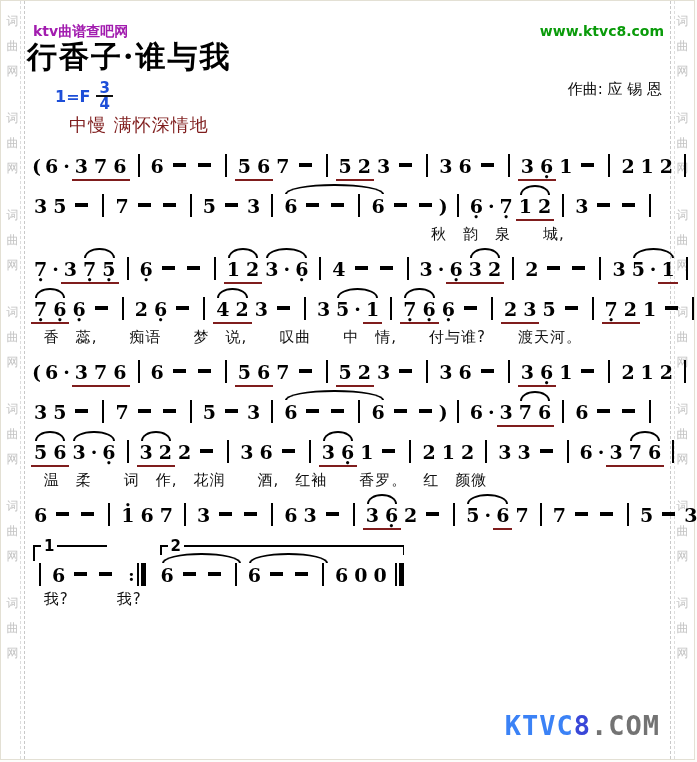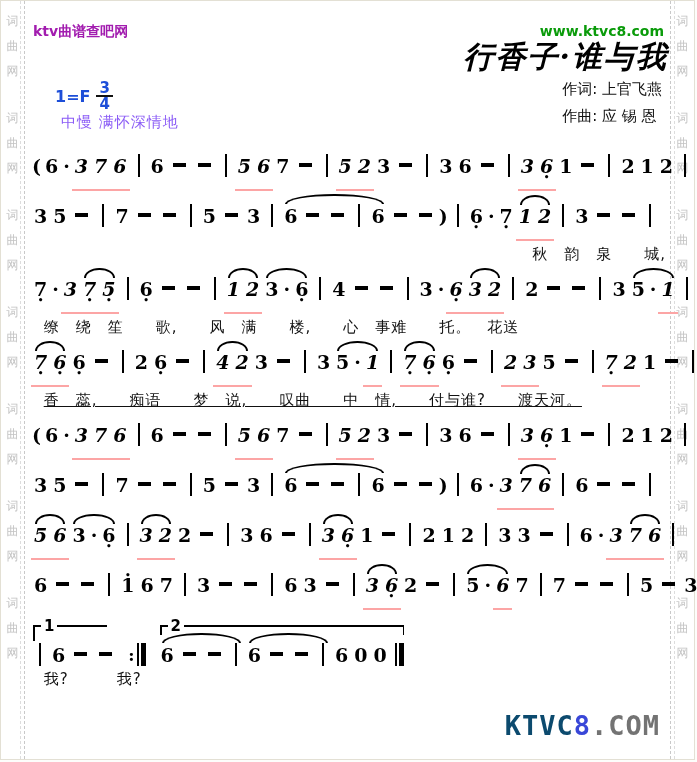--- a/index.html
+++ b/index.html
@@ -13,57 +13,57 @@
   .rail.right{right:0;border-left:1px dashed #c9c9c9;}
   .rail.right::after{content:"";position:absolute;left:3px;top:0;bottom:0;border-left:1px dashed #dddddd;}
   .side-group{display:flex;flex-direction:column;margin-bottom:22px;}
   .side-char{color:#c3c3c3;font-size:12px;line-height:25px;text-align:center;}
 
   .inner{position:absolute;left:26px;right:26px;top:0;bottom:0;}
 
   
   .site-left{position:absolute;left:6px;top:22px;color:#a21caf;font-size:14px;font-weight:bold;}
   .site-right{position:absolute;right:4px;top:22px;color:#0a9b0a;font-size:14px;font-weight:bold;}
-  .title{position:absolute;left:0;right:0;top:36px;text-align:right;font-size:30px;font-weight:bold;color:#000;font-family:"DejaVu Serif",serif;letter-spacing:2px;font-style:italic;}
+  .title{position:absolute;left:0;right:0;top:36px;text-align:left;font-size:30px;font-weight:bold;color:#000;font-family:"DejaVu Serif",serif;letter-spacing:2px;}
   .keyline{position:absolute;left:28px;top:80px;font-size:16px;font-weight:bold;color:#1d4ed8;display:flex;align-items:center;}
   .frac{display:inline-block;text-align:center;margin-left:6px;font-size:15px;line-height:14px;font-weight:bold;}
   .frac .num{display:block;border-bottom:2px solid #111;padding:0 3px;}
   .frac .den{display:block;padding:0 3px;}
-  .tempo{position:absolute;left:34px;top:112px;font-size:15px;color:#8b5cf6;letter-spacing:1px;}
+  .tempo{position:absolute;left:42px;top:112px;font-size:18px;color:#7f1d1d;letter-spacing:1px;}
   .credits{position:absolute;right:6px;top:75px;text-align:left;font-size:15px;color:#111;line-height:27px;}
 
   
   .score{position:absolute;left:4px;right:2px;top:140px;}
   .score-line{padding-top:13px;white-space:nowrap;}
   .note{display:inline-block;position:relative;font-family:"DejaVu Serif",serif;font-weight:bold;font-size:19px;line-height:22px;padding:0 3px;color:#000;}
   .note.lo::after{content:"•";position:absolute;left:50%;transform:translateX(-50%);bottom:-11px;font-size:9px;}
   .note.hi::before{content:"•";position:absolute;left:50%;transform:translateX(-50%);top:-10px;font-size:9px;}
   .aug{display:inline-block;font-family:"DejaVu Serif",serif;font-weight:bold;font-size:19px;padding:0 2px;}
   .dash{display:inline-block;width:13px;height:4px;background:#000;margin:0 6px;vertical-align:6px;}
   .bar{display:inline-block;width:2px;height:23px;background:#000;margin:0 8px;vertical-align:-4px;}
   .paren{display:inline-block;font-family:"DejaVu Serif",serif;font-weight:bold;font-size:19px;padding:0 1px;}
   .grp{display:inline-block;position:relative;}
-  .grp.u{border-bottom:2px solid #fca5a5;padding-bottom:12px;font-style:italic;}
+  .grp.u{border-bottom:2px solid #7f1d1d;padding-bottom:2px;}
   .grp.arc::before{content:"";position:absolute;left:4px;right:4px;top:-10px;height:8px;border:2px solid #000;border-bottom:none;border-radius:50% 50% 0 0 / 100% 100% 0 0;}
   .thickbar{display:inline-block;width:5px;height:23px;background:#000;margin:0 2px 0 1px;vertical-align:-4px;}
   .thinbar{display:inline-block;width:2px;height:23px;background:#000;margin:0 1px;vertical-align:-4px;}
   .rcolon{display:inline-block;font-family:"DejaVu Serif",serif;font-weight:bold;font-size:17px;vertical-align:1px;margin:0 1px 0 6px;}
   .endgrp{display:inline-block;margin-left:4px;}
   .lyrics{font-size:15px;color:#111;margin-top:4px;letter-spacing:1px;white-space:nowrap;}
 
   
   .volta{position:relative;display:inline-block;padding-top:20px;margin-right:10px;}
   .vbracket{position:absolute;top:2px;left:2px;height:14px;border-left:2px solid #000;border-top:2px solid #000;}
   .volta.v1 .vbracket{right:35%;}
   .volta.v2 .vbracket{right:2px;border-right:2px solid #000;border-right-width:1px;height:8px;}
   .vnum{position:absolute;top:-6px;left:10px;font-size:15px;font-weight:bold;background:#fff;padding:0 3px;}
 
   
   .watermark{position:absolute;right:8px;bottom:18px;font-family:"DejaVu Sans Mono",monospace;font-weight:bold;font-size:27px;letter-spacing:1px;}
-  .wm-1{color:#0c4a6e;margin-top:16px;}
+  .wm-1{color:#3b82f6;margin-top:16px;}
   .wm-2{color:#3947d8;}
   .wm-3{color:#737373;}
 </style>
 </head>
 <body>
 
 <div class="frame">
 
   <div class="rail left">
       <div class="side-group">
@@ -147,35 +147,34 @@
 
     <div class="keyline">
       <span>1=F</span>
       <span class="frac">
         <span class="num">3</span>
         <span class="den">4</span>
       </span>
     </div>
     <div class="tempo">中慢 满怀深情地</div>
     <div class="credits">
-      <div>作词: 上官飞燕</div>
       <div>作曲: 应 锡 恩</div>
     </div>
 
     <div class="score" id="score">
         <div class="score-line"><span class="paren">(</span><span class="note">6</span><span class="aug">·</span><span class="grp u"><span class="note">3</span><span class="note">7</span><span class="note">6</span></span><span class="bar"></span><span class="note">6</span><span class="dash"></span><span class="dash"></span><span class="bar"></span><span class="grp u"><span class="note">5</span><span class="note">6</span></span><span class="note">7</span><span class="dash"></span><span class="bar"></span><span class="grp u"><span class="note">5</span><span class="note">2</span></span><span class="note">3</span><span class="dash"></span><span class="bar"></span><span class="note">3</span><span class="note">6</span><span class="dash"></span><span class="bar"></span><span class="grp u"><span class="note">3</span><span class="note lo">6</span></span><span class="note">1</span><span class="dash"></span><span class="bar"></span><span class="note">2</span><span class="note">1</span><span class="note">2</span><span class="bar"></span></div>
         <div class="score-line"><span class="note">3</span><span class="note">5</span><span class="dash"></span><span class="bar"></span><span class="note">7</span><span class="dash"></span><span class="dash"></span><span class="bar"></span><span class="note">5</span><span class="dash"></span><span class="note">3</span><span class="bar"></span><span class="grp arc"><span class="note">6</span><span class="dash"></span><span class="dash"></span><span class="bar"></span><span class="note">6</span></span><span class="dash"></span><span class="dash"></span><span class="paren">)</span><span class="bar"></span><span class="note lo">6</span><span class="aug">·</span><span class="note lo">7</span><span class="grp u arc"><span class="note">1</span><span class="note">2</span></span><span class="bar"></span><span class="note">3</span><span class="dash"></span><span class="dash"></span><span class="bar"></span></div>
-        <div class="lyrics" style="margin-left: 63%; text-align: right;">秋　韵　泉　　城,</div>
+        <div class="lyrics" style="margin-left: 63%;">秋　韵　泉　　城,</div>
         <div class="score-line"><span class="note lo">7</span><span class="aug">·</span><span class="grp u"><span class="note">3</span><span class="grp arc"><span class="note lo">7</span><span class="note lo">5</span></span></span><span class="bar"></span><span class="note lo">6</span><span class="dash"></span><span class="dash"></span><span class="bar"></span><span class="grp u arc"><span class="note">1</span><span class="note">2</span></span><span class="grp arc"><span class="note">3</span><span class="aug">·</span><span class="note lo">6</span></span><span class="bar"></span><span class="note">4</span><span class="dash"></span><span class="dash"></span><span class="bar"></span><span class="note">3</span><span class="aug">·</span><span class="grp u"><span class="note lo">6</span><span class="grp arc"><span class="note">3</span><span class="note">2</span></span></span><span class="bar"></span><span class="note">2</span><span class="dash"></span><span class="dash"></span><span class="bar"></span><span class="note">3</span><span class="grp arc"><span class="note">5</span><span class="aug">·</span><span class="grp u"><span class="note">1</span></span></span><span class="bar"></span></div>
-        <div class="lyrics" style="margin-left: 2%;">缭　绕　笙　　歌,　　风　满　　楼,　　心　事难　　托。　花送</div>
         <div class="score-line"><span class="grp u arc"><span class="note lo">7</span><span class="note lo">6</span></span><span class="note lo">6</span><span class="dash"></span><span class="bar"></span><span class="note">2</span><span class="note lo">6</span><span class="dash"></span><span class="bar"></span><span class="grp u arc"><span class="note">4</span><span class="note">2</span></span><span class="note">3</span><span class="dash"></span><span class="bar"></span><span class="note">3</span><span class="grp arc"><span class="note">5</span><span class="aug">·</span><span class="grp u"><span class="note">1</span></span></span><span class="bar"></span><span class="grp u arc"><span class="note lo">7</span><span class="note lo">6</span></span><span class="note lo">6</span><span class="dash"></span><span class="bar"></span><span class="grp u"><span class="note">2</span><span class="note">3</span></span><span class="note">5</span><span class="dash"></span><span class="bar"></span><span class="grp u"><span class="note lo">7</span><span class="note">2</span></span><span class="note">1</span><span class="dash"></span><span class="bar"></span></div>
-        <div class="lyrics" style="margin-left: 2%; text-decoration: underline;">香　蕊,　　痴语　　梦　说,　　叹曲　　中　情,　　付与谁?　　渡天河。</div>
+        <div class="lyrics" style="margin-left: 2%;">香　蕊,　　痴语　　梦　说,　　叹曲　　中　情,　　付与谁?　　渡天河。</div>
         <div class="score-line"><span class="paren">(</span><span class="note">6</span><span class="aug">·</span><span class="grp u"><span class="note">3</span><span class="note">7</span><span class="note">6</span></span><span class="bar"></span><span class="note">6</span><span class="dash"></span><span class="dash"></span><span class="bar"></span><span class="grp u"><span class="note">5</span><span class="note">6</span></span><span class="note">7</span><span class="dash"></span><span class="bar"></span><span class="grp u"><span class="note">5</span><span class="note">2</span></span><span class="note">3</span><span class="dash"></span><span class="bar"></span><span class="note">3</span><span class="note">6</span><span class="dash"></span><span class="bar"></span><span class="grp u"><span class="note">3</span><span class="note lo">6</span></span><span class="note">1</span><span class="dash"></span><span class="bar"></span><span class="note">2</span><span class="note">1</span><span class="note">2</span><span class="bar"></span></div>
         <div class="score-line"><span class="note">3</span><span class="note">5</span><span class="dash"></span><span class="bar"></span><span class="note">7</span><span class="dash"></span><span class="dash"></span><span class="bar"></span><span class="note">5</span><span class="dash"></span><span class="note">3</span><span class="bar"></span><span class="grp arc"><span class="note">6</span><span class="dash"></span><span class="dash"></span><span class="bar"></span><span class="note">6</span></span><span class="dash"></span><span class="dash"></span><span class="paren">)</span><span class="bar"></span><span class="note">6</span><span class="aug">·</span><span class="grp u"><span class="note">3</span><span class="grp arc"><span class="note">7</span><span class="note">6</span></span></span><span class="bar"></span><span class="note">6</span><span class="dash"></span><span class="dash"></span><span class="bar"></span></div>
         <div class="score-line"><span class="grp u arc"><span class="note">5</span><span class="note">6</span></span><span class="grp arc"><span class="note">3</span><span class="aug">·</span><span class="note lo">6</span></span><span class="bar"></span><span class="grp u arc"><span class="note">3</span><span class="note">2</span></span><span class="note">2</span><span class="dash"></span><span class="bar"></span><span class="note">3</span><span class="note">6</span><span class="dash"></span><span class="bar"></span><span class="grp u arc"><span class="note">3</span><span class="note lo">6</span></span><span class="note">1</span><span class="dash"></span><span class="bar"></span><span class="note">2</span><span class="note">1</span><span class="note">2</span><span class="bar"></span><span class="note">3</span><span class="note">3</span><span class="dash"></span><span class="bar"></span><span class="note">6</span><span class="aug">·</span><span class="grp u"><span class="note">3</span><span class="grp arc"><span class="note">7</span><span class="note">6</span></span></span><span class="bar"></span></div>
+        <div class="lyrics" style="margin-left: 2%;">温　柔　　词　作,　花润　　酒,　红袖　　香罗。　红　颜微</div>
         <div class="score-line"><span class="note">6</span><span class="dash"></span><span class="dash"></span><span class="bar"></span><span class="note hi">1</span><span class="note">6</span><span class="note">7</span><span class="bar"></span><span class="note">3</span><span class="dash"></span><span class="dash"></span><span class="bar"></span><span class="note">6</span><span class="note">3</span><span class="dash"></span><span class="bar"></span><span class="grp u arc"><span class="note">3</span><span class="note lo">6</span></span><span class="note">2</span><span class="dash"></span><span class="bar"></span><span class="grp arc"><span class="note">5</span><span class="aug">·</span><span class="grp u"><span class="note">6</span></span></span><span class="note">7</span><span class="bar"></span><span class="note">7</span><span class="dash"></span><span class="dash"></span><span class="bar"></span><span class="note">5</span><span class="dash"></span><span class="note">3</span></div>
         <div class="score-line"><span class="volta v1"><span class="vbracket"></span><span class="vnum">1</span><span class="bar"></span><span class="note">6</span><span class="dash"></span><span class="dash"></span><span class="endgrp"><span class="rcolon">:</span><span class="thinbar"></span><span class="thickbar"></span></span></span><span class="volta v2"><span class="vbracket"></span><span class="vnum">2</span><span class="grp arc"><span class="note">6</span><span class="dash"></span><span class="dash"></span><span class="bar"></span></span><span class="grp arc"><span class="note">6</span><span class="dash"></span><span class="dash"></span><span class="bar"></span></span><span class="note">6</span><span class="note">0</span><span class="note">0</span><span class="endgrp"><span class="thinbar"></span><span class="thickbar"></span></span></span></div>
         <div class="lyrics" style="margin-left: 2%;">我?　　　我?</div>
       </div>
 
     <div class="watermark">
       <span class="wm-1">KTVC</span><span class="wm-2">8</span><span class="wm-3">.COM</span>
     </div>
   </div>
 </div>

